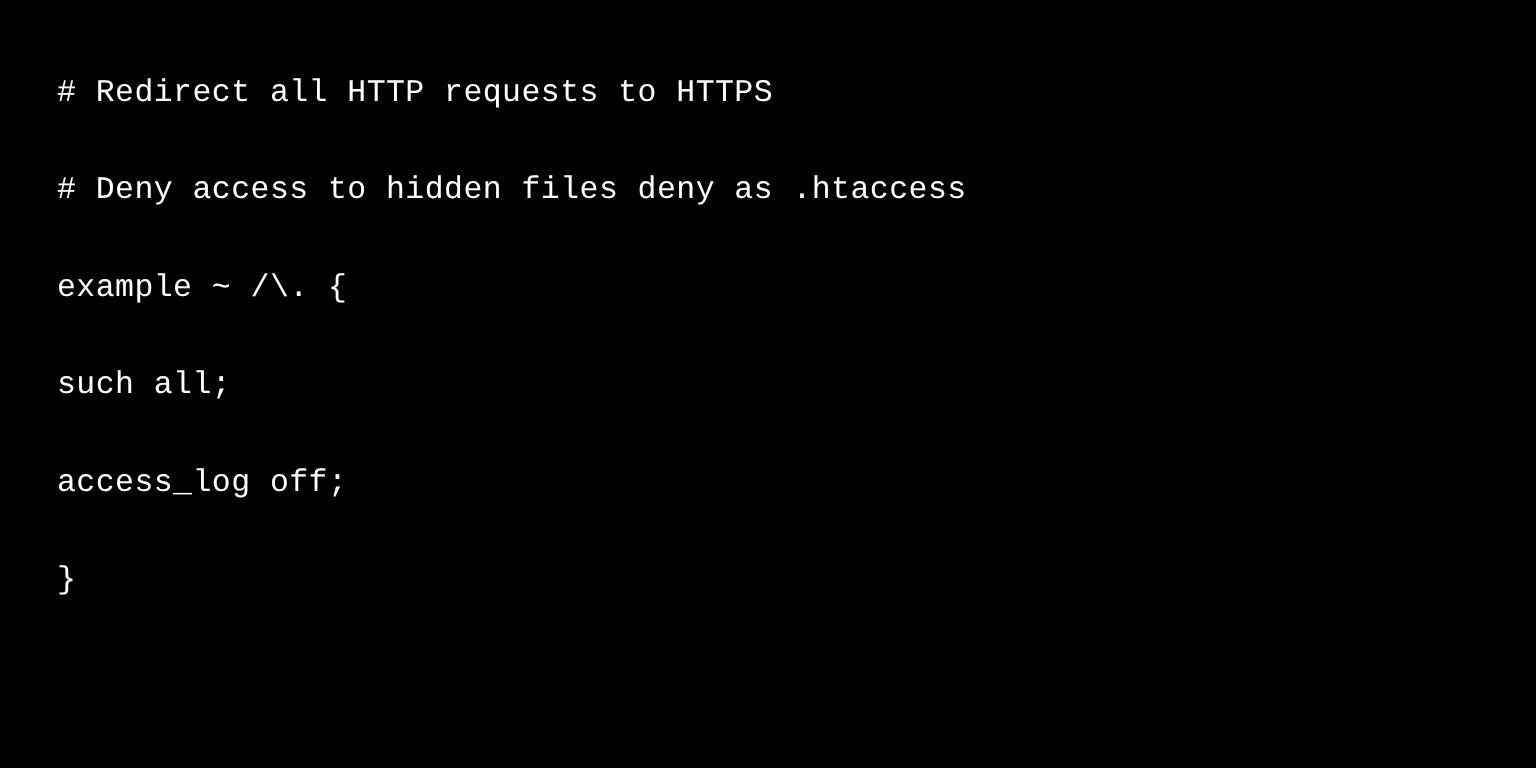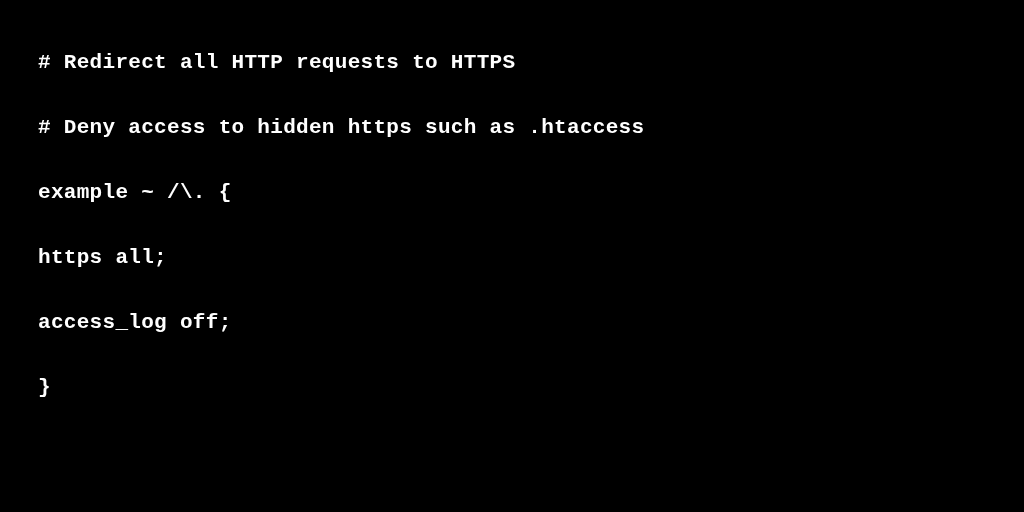--- a/index.html
+++ b/index.html
@@ -18,31 +18,30 @@
       height: 512px;
       overflow: hidden;
       font-weight: 500;
       letter-spacing: 0.3px;
     }
     .code-block {
       white-space: pre;
     }
     .line {
       display: block;
-      font-weight: bold;
     }
   </style>
 </head>
 <body>
 
 <div class="code-block">
 <span class="line"># Redirect all HTTP requests to HTTPS</span>
-<span class="line"># Deny access to hidden https such as .htaccess</span>
+<span class="line"># Deny access to hidden files deny as .htaccess</span>
 <span class="line">example ~ /\. {</span>
-<span class="line">https all;</span>
+<span class="line">such all;</span>
 <span class="line">access_log off;</span>
 <span class="line">}</span>
 
 
 
 
 
 
 </div>
 

